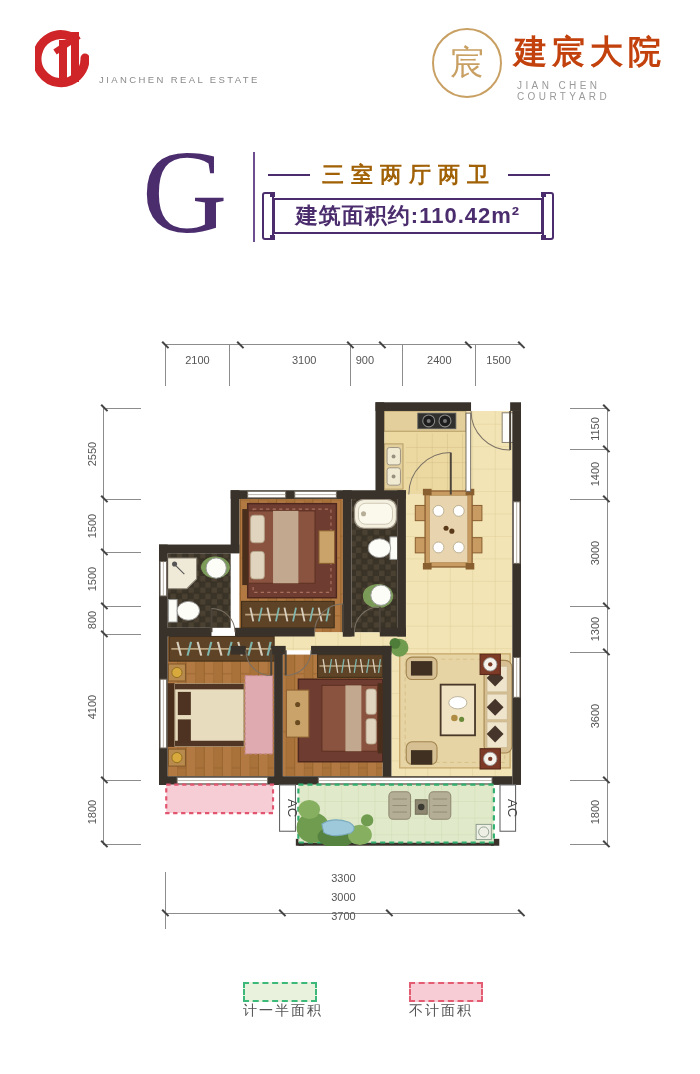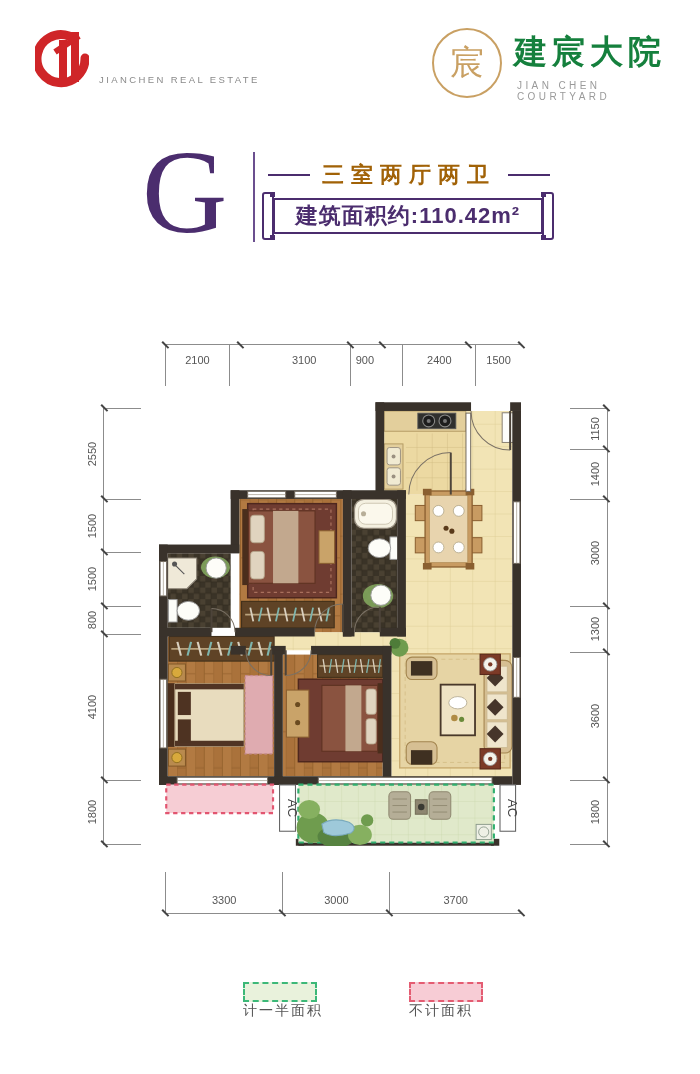--- a/index.html
+++ b/index.html
@@ -7,21 +7,21 @@
         font-family:"Liberation Sans","DejaVu Sans",sans-serif;}
   
   .logo-left{position:absolute;left:35px;top:28px;width:260px;height:72px;}
   .logo-left svg{position:absolute;left:0;top:2px;}
   .ll-cn{position:absolute;left:62px;top:8px;font-size:27px;font-weight:700;color:#cf2528;letter-spacing:4px;}
   .ll-en{position:absolute;left:64px;top:46px;font-size:9.5px;color:#8a8a8a;letter-spacing:2.4px;}
   .logo-right{position:absolute;left:430px;top:24px;width:260px;height:80px;}
   .seal{position:absolute;left:2px;top:4px;width:66px;height:66px;border:2.5px solid #c9a063;border-radius:50%;
         display:flex;align-items:center;justify-content:center;color:#c9a063;font-size:34px;
         font-family:"Liberation Serif","DejaVu Serif",serif;}
-  .lr-cn{position:absolute;left:84px;top:6px;font-size:33px;font-weight:700;color:#15803d;letter-spacing:5px;
+  .lr-cn{position:absolute;left:84px;top:6px;font-size:33px;font-weight:700;color:#c2410c;letter-spacing:5px;
          font-family:"Liberation Serif","DejaVu Serif",serif;text-align:center;}
   .lr-en{position:absolute;left:87px;top:56px;font-size:10px;color:#9a9a9a;letter-spacing:3.4px;}
   
   .unit-letter{position:absolute;left:142px;top:134px;font-size:118px;line-height:1.0;color:#4b2d6e;
                font-family:"Liberation Serif","DejaVu Serif",serif;}
   .unit-divider{position:absolute;left:253px;top:152px;width:2px;height:90px;background:#6b4f8f;}
   .unit-sub{position:absolute;left:268px;top:156px;width:282px;display:flex;align-items:center;justify-content:center;}
   .unit-sub .dash{width:42px;height:2.5px;background:#4b2d6e;}
   .unit-sub .txt{margin:4px 12px;font-size:22px;font-weight:700;color:#a16207;letter-spacing:7px;white-space:nowrap;}
   .banner{position:absolute;left:262px;top:192px;width:292px;height:48px;}
@@ -112,21 +112,21 @@
       <div class="seg" style="flex: 1500 0 0px;">
         <span>1500</span>
       </div>
       <div class="tick" style="left: calc(0% - 4px); top: -1px;"></div>
       <div class="tick" style="left: calc(21% - 4px); top: -1px;"></div>
       <div class="tick" style="left: calc(52% - 4px); top: -1px;"></div>
       <div class="tick" style="left: calc(61% - 4px); top: -1px;"></div>
       <div class="tick" style="left: calc(85% - 4px); top: -1px;"></div>
       <div class="tick" style="left: calc(100% - 4px); top: -1px;"></div>
     </div>
-  <div id="dim-bottom" class="dimh bottom" style="left:165px;top:872px;width:356px;height:42px;">
+  <div id="dim-bottom" class="dimh bottom" style="left:165px;top:872px;width:356px;height:42px;flex-direction:column;">
       <div class="seg" style="flex: 3300 0 0px;">
         <span>3300</span>
       </div>
       <div class="seg" style="flex: 3000 0 0px;">
         <span>3000</span>
       </div>
       <div class="seg" style="flex: 3700 0 0px;">
         <span>3700</span>
       </div>
       <div class="tick" style="left: calc(0% - 4px); bottom: -1px;"></div>

